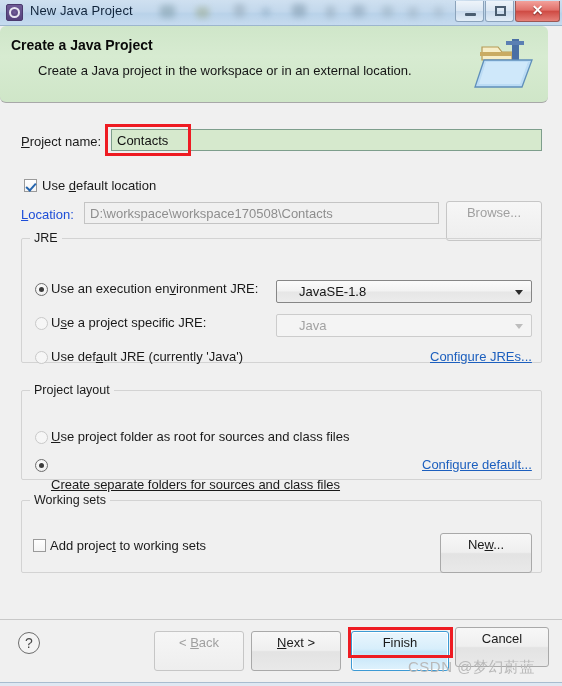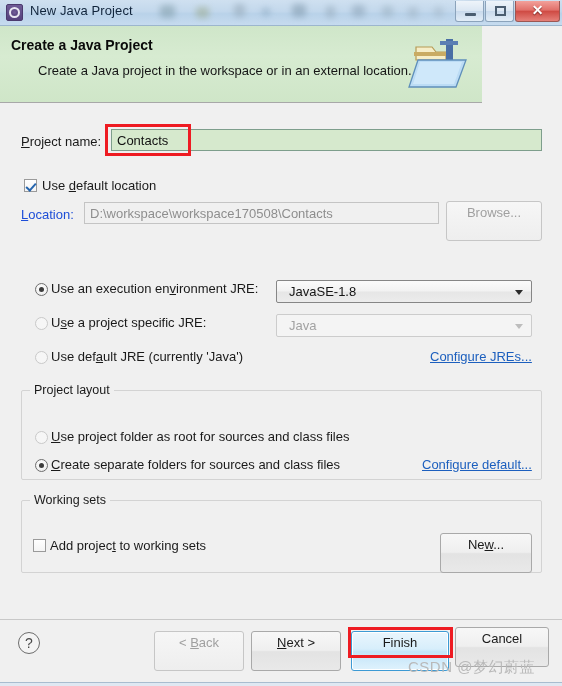--- a/index.html
+++ b/index.html
@@ -122,25 +122,26 @@
     line-height: 19px;
     text-align: center;
     text-shadow: 0 1px 1px rgba(90,20,20,.8);
     font-family: "Liberation Sans", sans-serif;
   }
 
   
   .banner {
     position: absolute;
     left: 0; top: 26px;
-    width: 482px;
+    width: 548px;
     height: 77px;
     background: linear-gradient(to bottom, #cfe6c9 0%, #d7ebd1 40%, #cfe6c8 100%);
     border-bottom: 1px solid #a8a8a8;
     box-sizing: border-box;
+    border-radius: 6px;
   }
   .banner-title {
     position: absolute;
     left: 11px; top: 11px;
     font-size: 14px;
     font-weight: bold;
     color: #0a0a0a;
   }
   .banner-sub {
     position: absolute;
@@ -271,21 +272,21 @@
   .combo {
     position: absolute;
     box-sizing: border-box;
     height: 23px;
     border: 1px solid #868686;
     border-radius: 2px;
     background: linear-gradient(to bottom, #fbfbfb 0%, #f2f2f2 48%, #e6e6e6 52%, #ececec 100%);
     font-size: 13px;
     color: #141414;
     line-height: 21px;
-    padding-left: 12px;
+    padding-left: 22px;
   }
   .combo.disabled {
     border-color: #cccccc;
     background: #f4f4f4;
     color: #a2a2a2;
   }
   .combo .arrow {
     position: absolute;
     right: 8px; top: 9px;
     width: 0; height: 0;
@@ -411,20 +412,23 @@
     <div class="lbl" style="left:21px; top:31px;"><span class="u">P</span>roject name:</div>
     <div class="textfield greenfill" style="left:111px; top:26px; width:431px;">Contacts</div>
 
     <div class="checkbox on" style="left:24px; top:76px;"></div>
     <div class="lbl" style="left:42px; top:75px;">Use <span class="u">d</span>efault location</div>
 
     <div class="lbl dim" style="left:21px; top:104px;"><span class="u">L</span>ocation:</div>
     <div class="textfield disabled" style="left:84px; top:99px; width:355px;">D:\workspace\workspace170508\Contacts</div>
     <div class="btn disabled" style="left:446px; top:98px; width:96px;">Browse...</div>
 
+    <div class="group" style="left:21px; top:135px; width:521px; height:125px;">
+      <div class="group-title">JRE</div>
+    </div>
 
     <div class="radio on" style="left:35px; top:180px;"></div>
     <div class="lbl" style="left:51px; top:178px;">Use an execution en<span class="u">v</span>ironment JRE:</div>
     <div class="combo" style="left:276px; top:177px; width:256px;">
       <span>JavaSE-1.8</span>
       <span class="arrow"></span>
     </div>
 
     <div class="radio dimmed" style="left:35px; top:214px;"></div>
     <div class="lbl" style="left:51px; top:212px;">U<span class="u">s</span>e a project specific JRE:</div>
@@ -438,21 +442,21 @@
     <div class="link" style="left:430px; top:246px;">Configure JREs...</div>
 
     <div class="group" style="left:21px; top:287px; width:521px; height:90px;">
       <div class="group-title">Project layout</div>
     </div>
 
     <div class="radio dimmed" style="left:35px; top:328px;"></div>
     <div class="lbl" style="left:51px; top:326px;"><span class="u">U</span>se project folder as root for sources and class files</div>
 
     <div class="radio on" style="left:35px; top:356px;"></div>
-    <div class="lbl" style="left:51px; top:354px;"><span class="u">C</span>reate separate folders for sources and class files</div>
+    <div class="lbl" style="left:51px; top:374px;text-decoration:underline;"><span class="u">C</span>reate separate folders for sources and class files</div>
     <div class="link" style="left:422px; top:354px;">Configure default...</div>
 
     <div class="group" style="left:21px; top:397px; width:521px; height:73px;">
       <div class="group-title">Working sets</div>
     </div>
 
     <div class="checkbox" style="left:33px; top:436px;"></div>
     <div class="lbl" style="left:50px; top:435px;">Add projec<span class="u">t</span> to working sets</div>
     <div class="btn" style="left:440px; top:430px; width:92px;">
       Ne<span class="u">w</span>...

